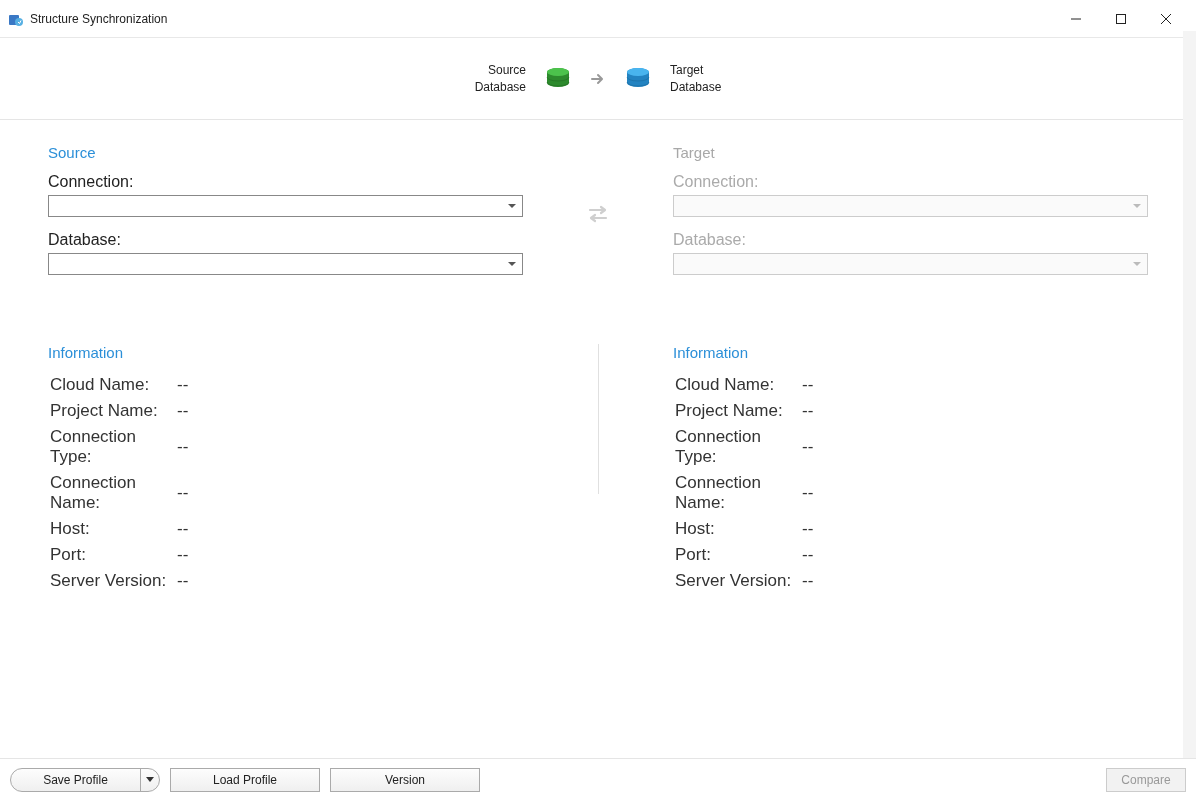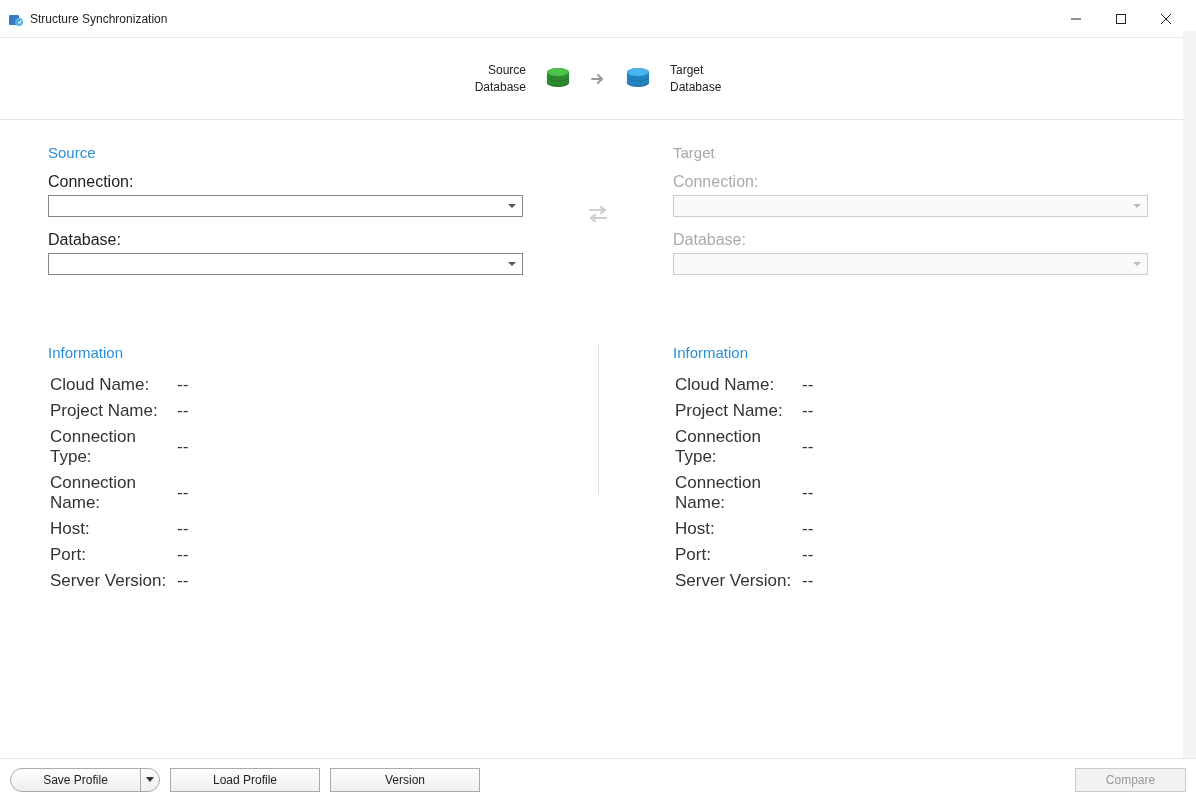--- a/index.html
+++ b/index.html
@@ -174,21 +174,21 @@
     flex: 1; display: flex; align-items: center; justify-content: center;
     border-right: 1px solid #aaa;
     height: 100%;
   }
   .btn.split .drop-part {
     width: 18px; display: flex; align-items: center; justify-content: center;
   }
   .btn.wide { width: 150px; }
   .btn.compare {
     margin-left: auto;
-    width: 111px;
+    width: 80px;
     color: #999;
     background: #f2f2f2;
     border-color: #ccc;
   }
   .caret-down {
     width: 0; height: 0;
     border-left: 4px solid transparent;
     border-right: 4px solid transparent;
     border-top: 5px solid #333;
   }

